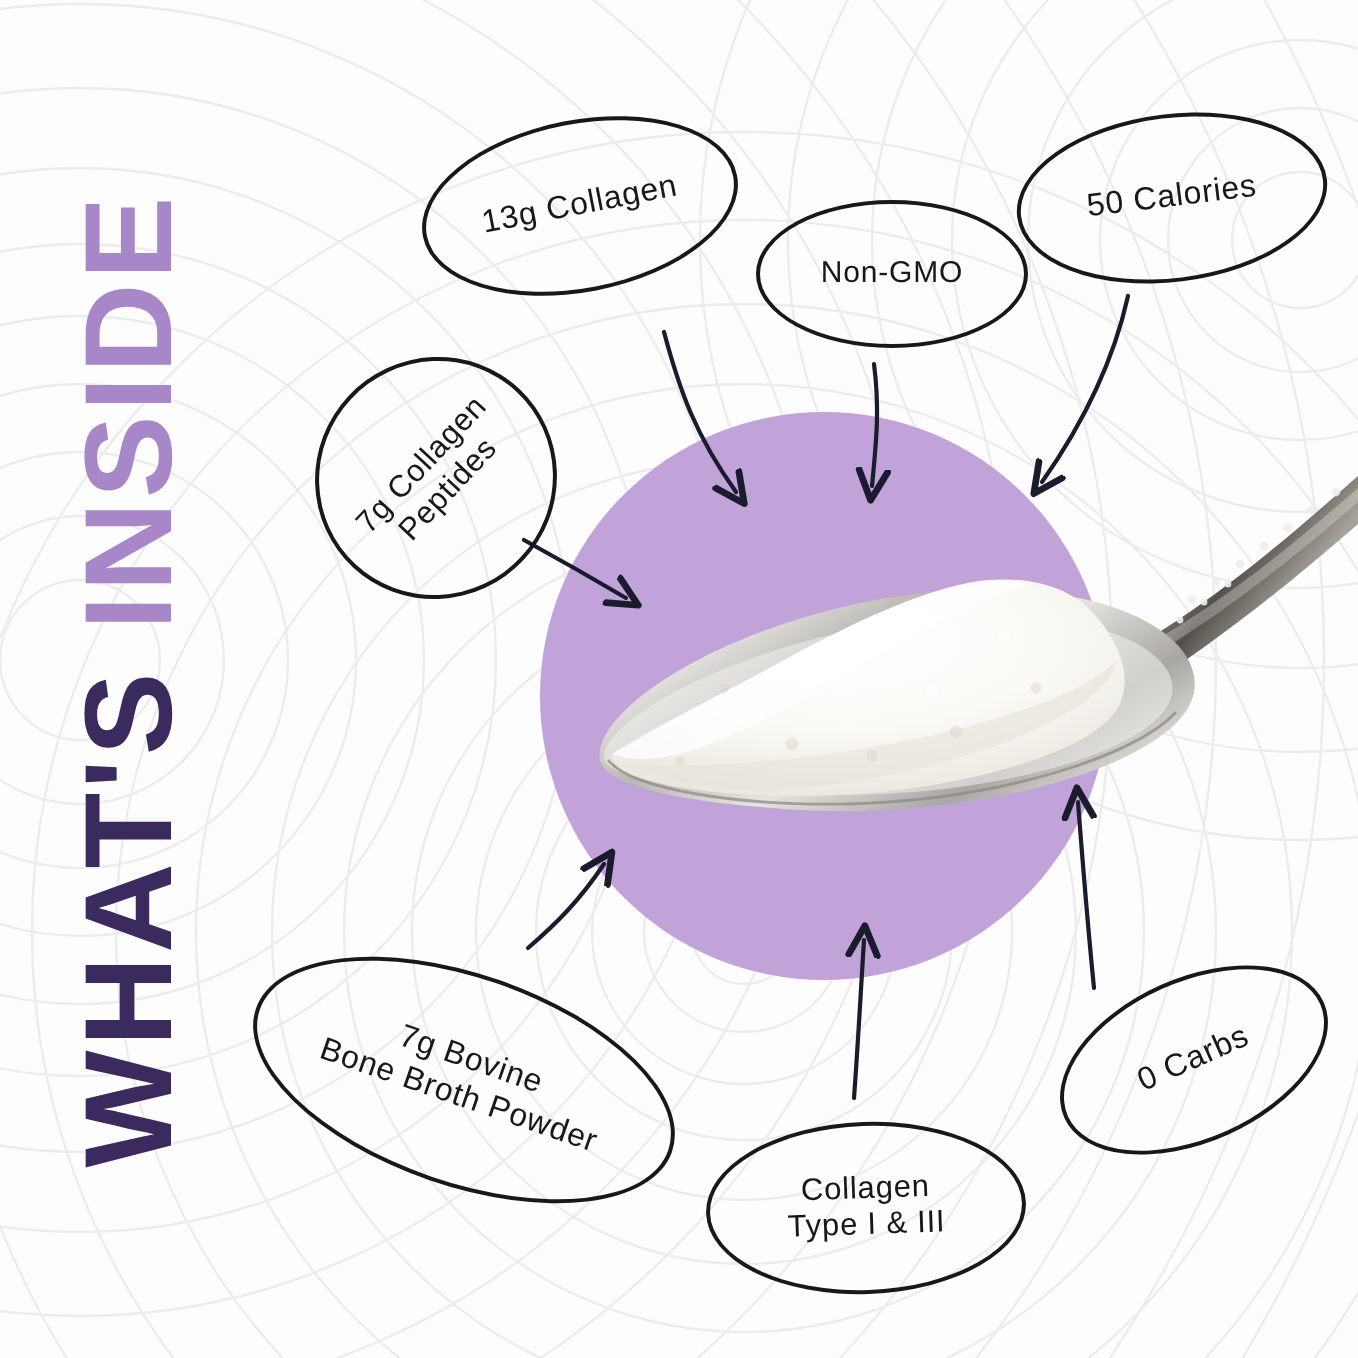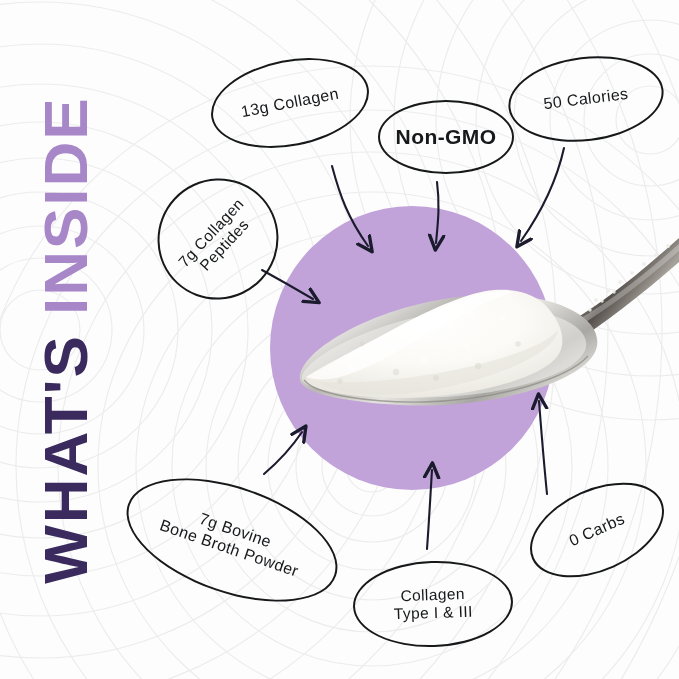--- a/index.html
+++ b/index.html
@@ -69,21 +69,21 @@
     font-family: "Liberation Sans", sans-serif;
     font-size: 16.5px;
     font-weight: 400;
     letter-spacing: 0.4px;
     line-height: 1.18;
     padding: 0 6px;
   }
   .callout .ctext { display: block; }
 
   .c-13g      { left: 210px; top: 60px;  width: 160px; height: 86px;  transform: rotate(-11deg); font-size: 16px; }
-  .c-nongmo   { left: 378px; top: 100px; width: 136px; height: 74px;  transform: rotate(0deg);   font-size: 21px; font-weight: bold; }
+  .c-nongmo   { left: 378px; top: 100px; width: 136px; height: 74px;  transform: rotate(0deg);   font-size: 15px; }
   .c-50cal    { left: 508px; top: 57px;  width: 156px; height: 84px;  transform: rotate(-7deg);  font-size: 16px; }
   .c-7gpep    { left: 157px; top: 179px; width: 122px; height: 120px; transform: rotate(-47deg); font-size: 15.5px; }
   .c-bovine   { left: 122px; top: 487px; width: 220px; height: 106px; transform: rotate(19deg);  font-size: 16px; }
   .c-coltype  { left: 353px; top: 561px; width: 160px; height: 86px;  transform: rotate(-2deg);  font-size: 15.5px; }
   .c-0carbs   { left: 526px; top: 489px; width: 142px; height: 82px;  transform: rotate(-24deg); font-size: 16px; }
 
   .c-7gpep .ctext { transform: rotate(0deg); }
 </style>
 </head>
 <body>

